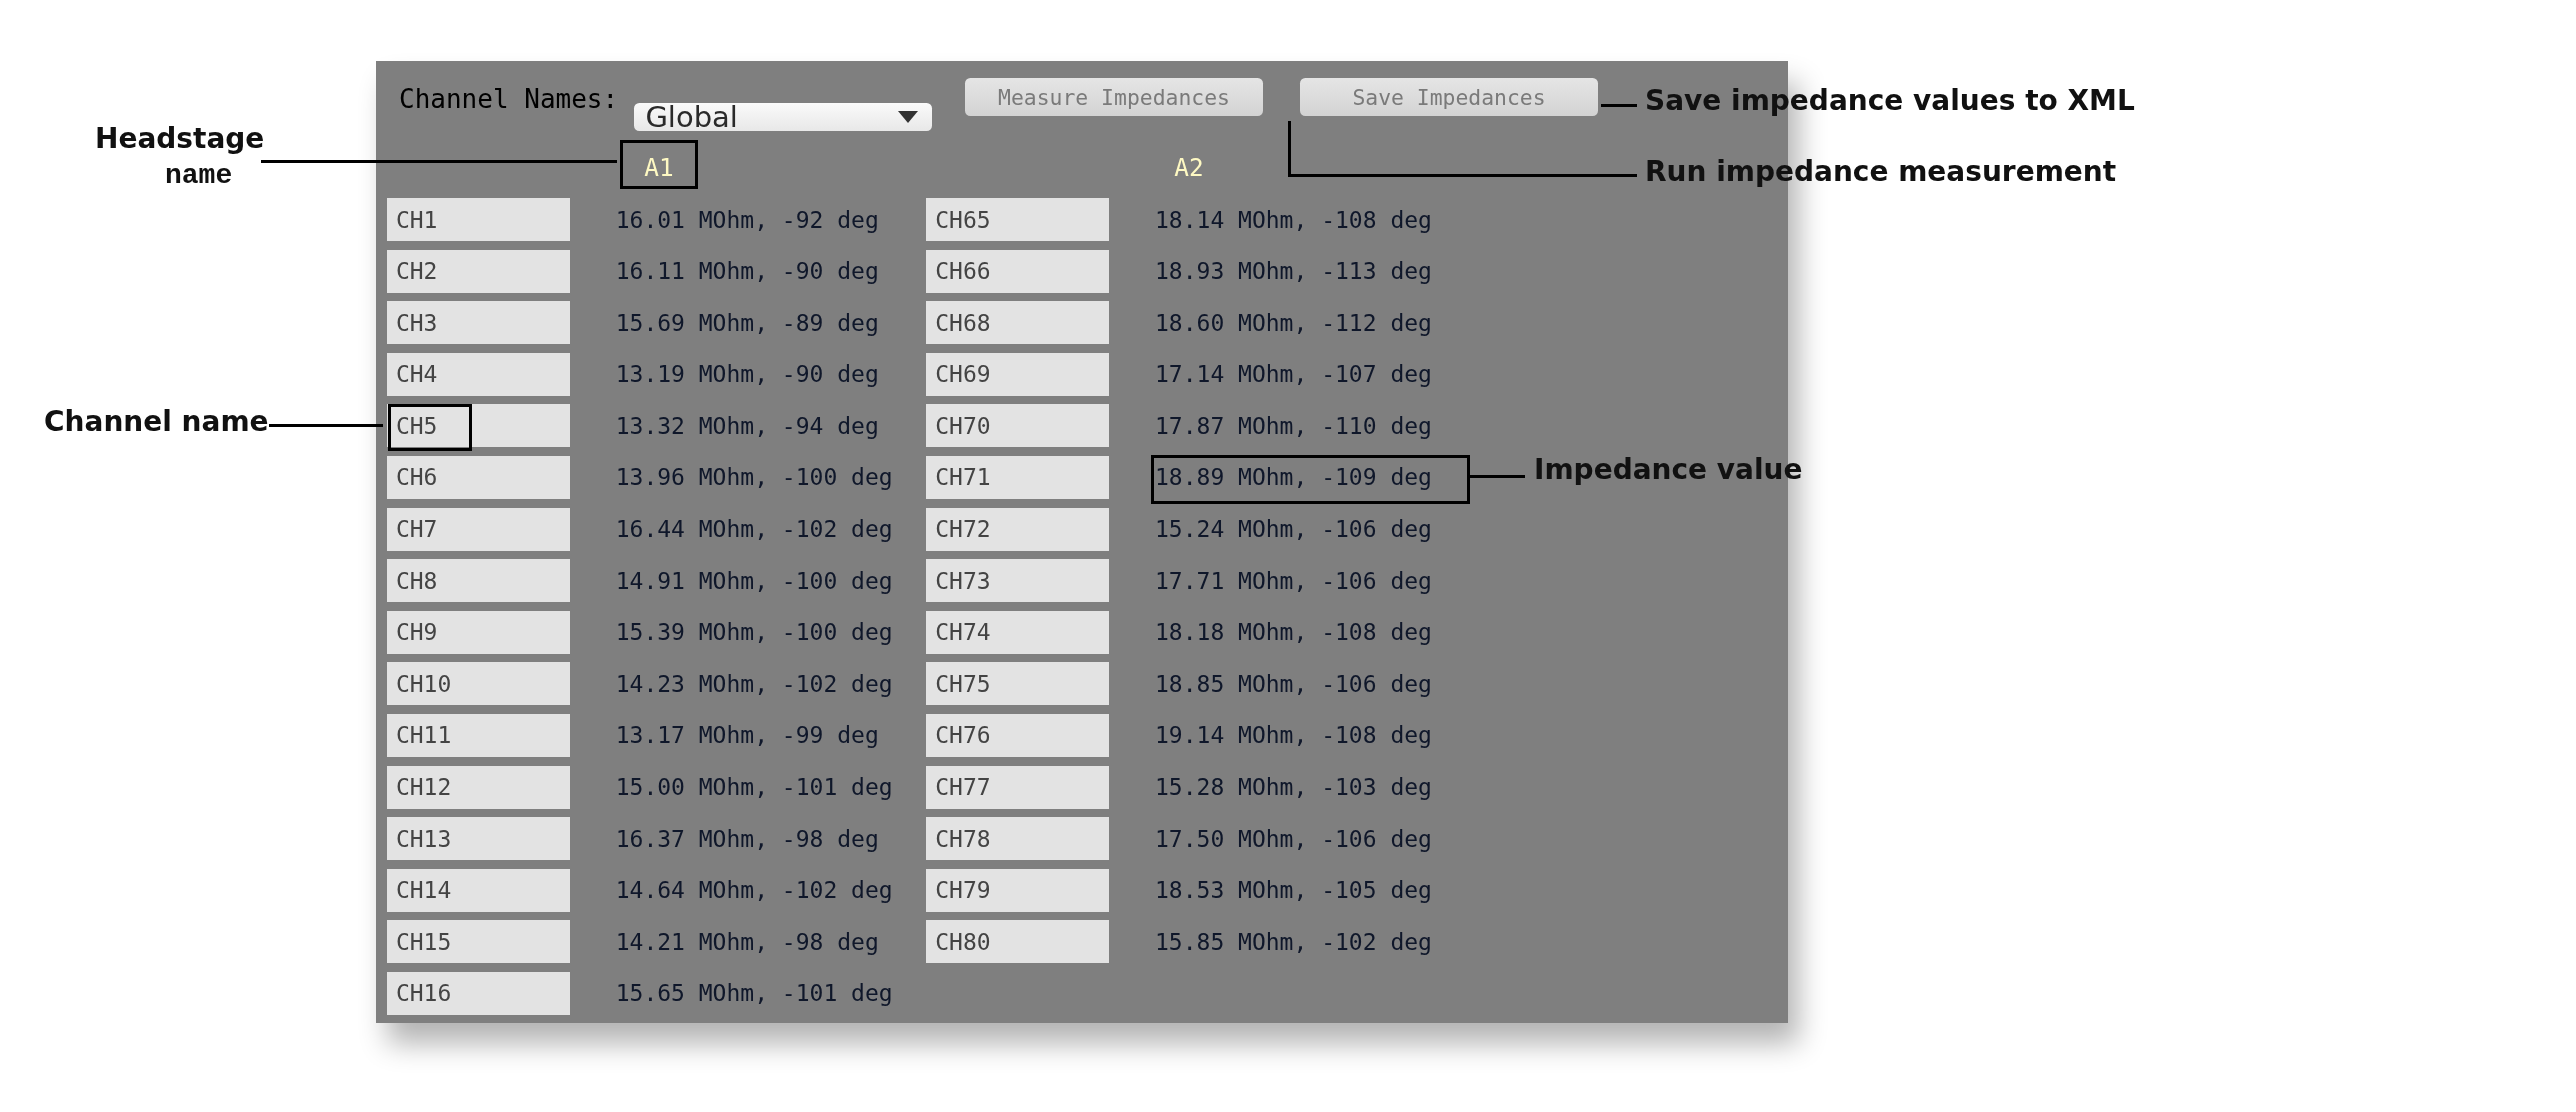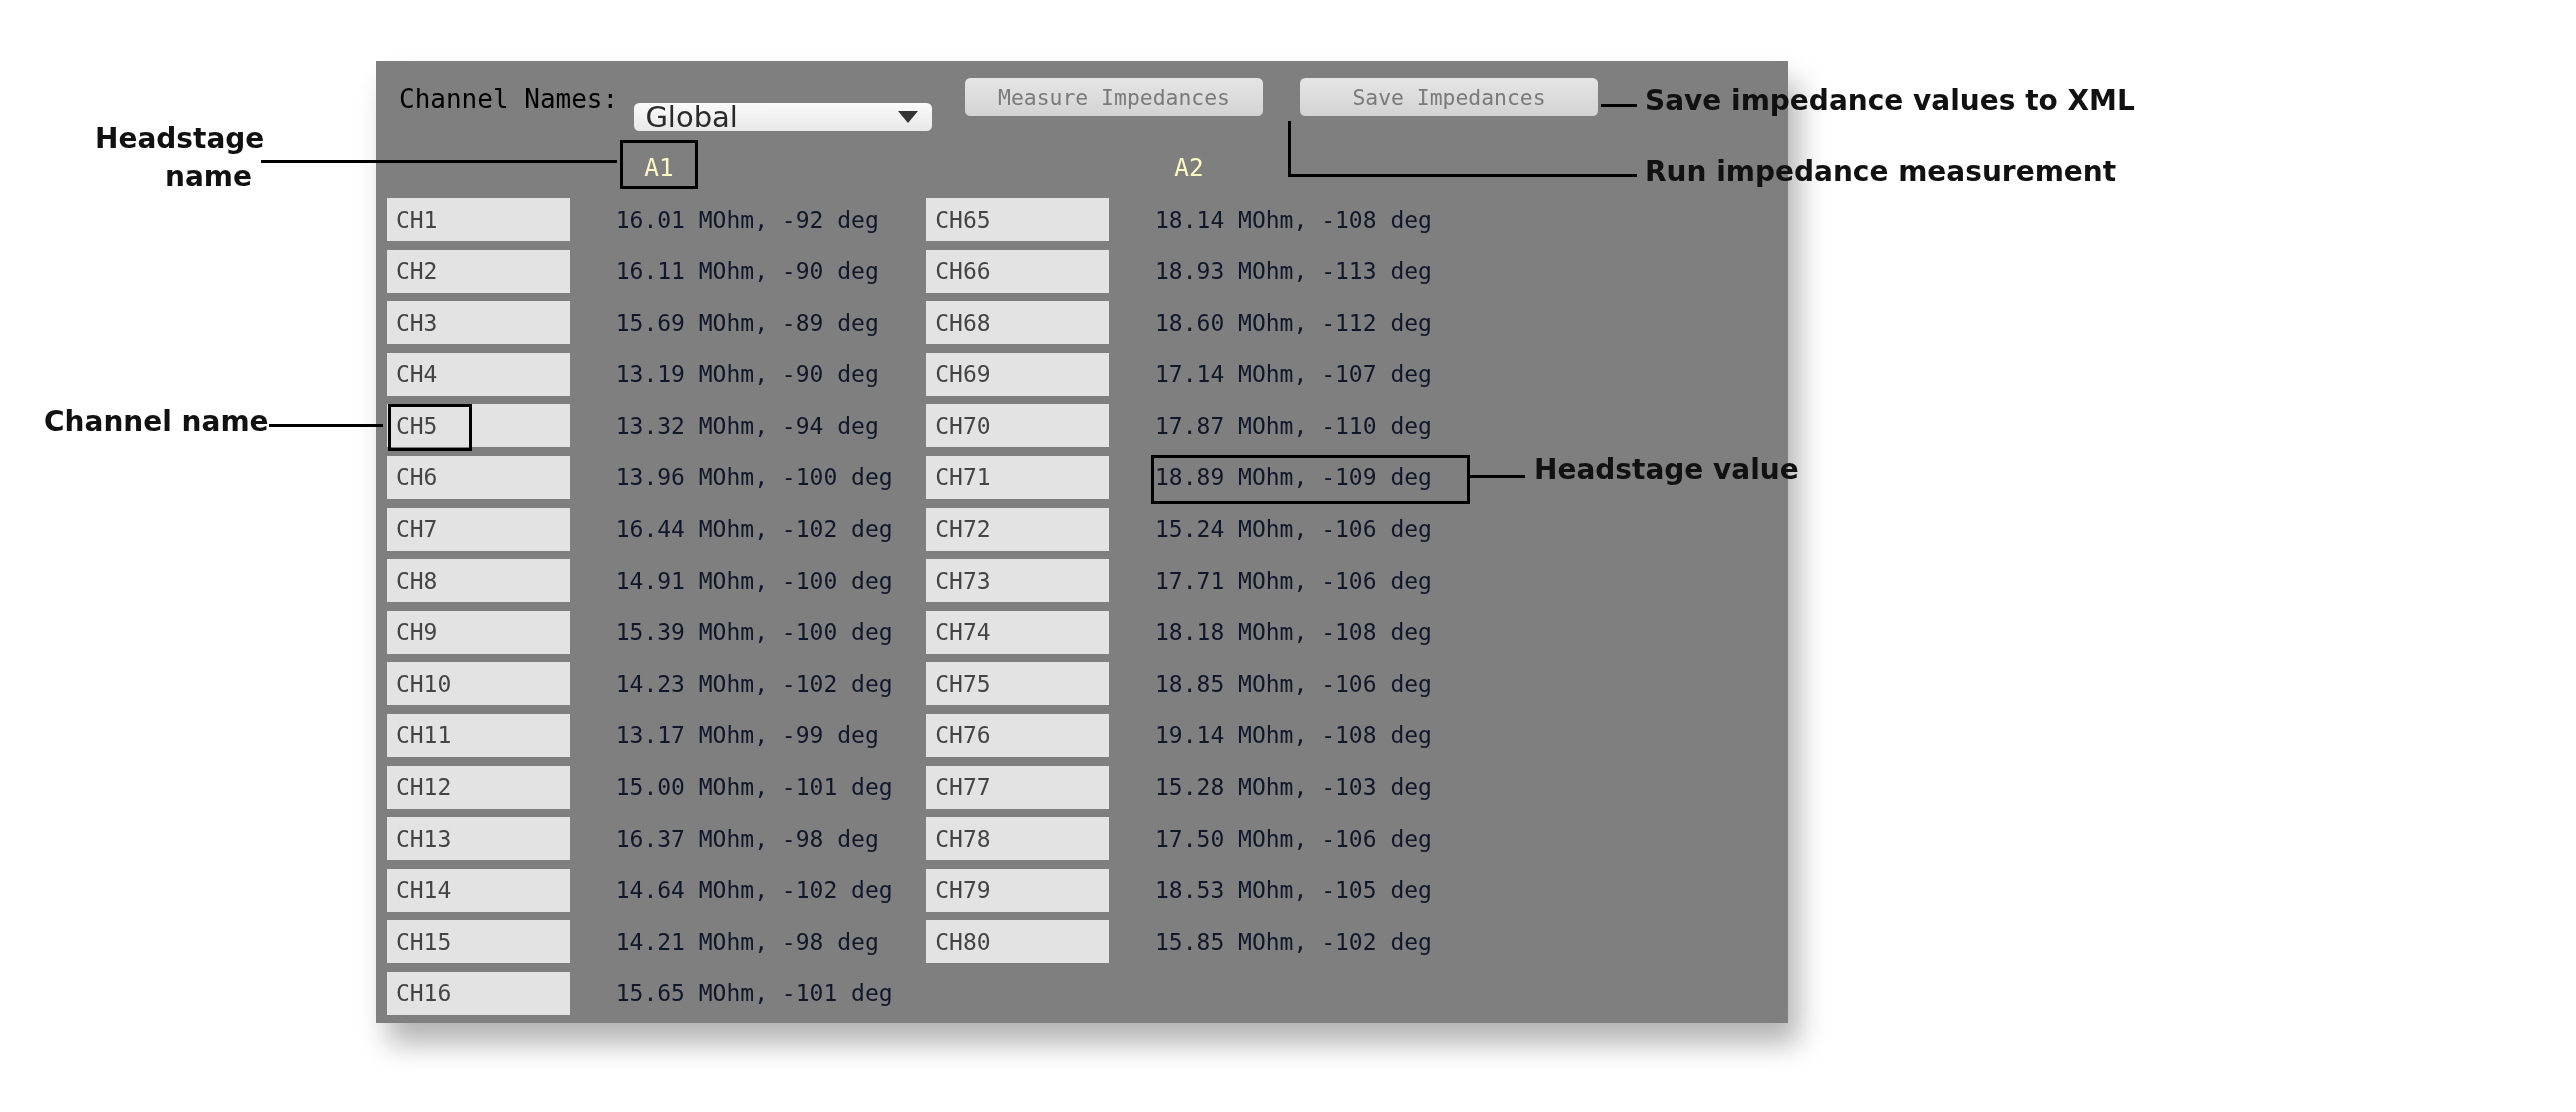--- a/index.html
+++ b/index.html
@@ -334,32 +334,32 @@
 
     <div class="hl" style="left:244px; top:79px; width:72px; height:43px;"></div>
 
     <div class="hl" style="left:12.2px; top:343px; width:78px; height:41px;"></div>
 
     <div class="hl" style="left:775px; top:394px; width:313px; height:43px;"></div>
 
   </div>
 
   <div class="anno left" style="left:95px; top:122px;">Headstage</div>
-  <div class="anno left" style="left:165px; top:160px;">name</div>
+  <div class="anno left" style="left:165px; top:160px;font-family:Liberation Mono, monospace;">name</div>
   <div class="line" style="left:261px; top:160px; width:356px; height:3.1px;"></div>
 
   <div class="anno left" style="left:44px; top:405px;">Channel name</div>
   <div class="line" style="left:269px; top:424px; width:114px; height:3.1px;"></div>
 
   <div class="anno right" style="left:1645px; top:84px;">Save impedance values to XML</div>
   <div class="line" style="left:1601px; top:104px; width:36px; height:3.1px;"></div>
 
   <div class="anno right" style="left:1645px; top:155px;">Run impedance measurement</div>
 
   <div class="line" style="left:1288px; top:174px; width:349px; height:3.1px;"></div>
 
   <div class="line" style="left:1288px; top:121px; width:3.1px; height:56px;"></div>
 
-  <div class="anno right" style="left:1534px; top:453px;">Headstage value</div>
+  <div class="anno right" style="left:1534px; top:453px;">Impedance value</div>
   <div class="line" style="left:1470px; top:475px; width:55px; height:3.1px;"></div>
 
 </div>
 
 
 </body></html>

